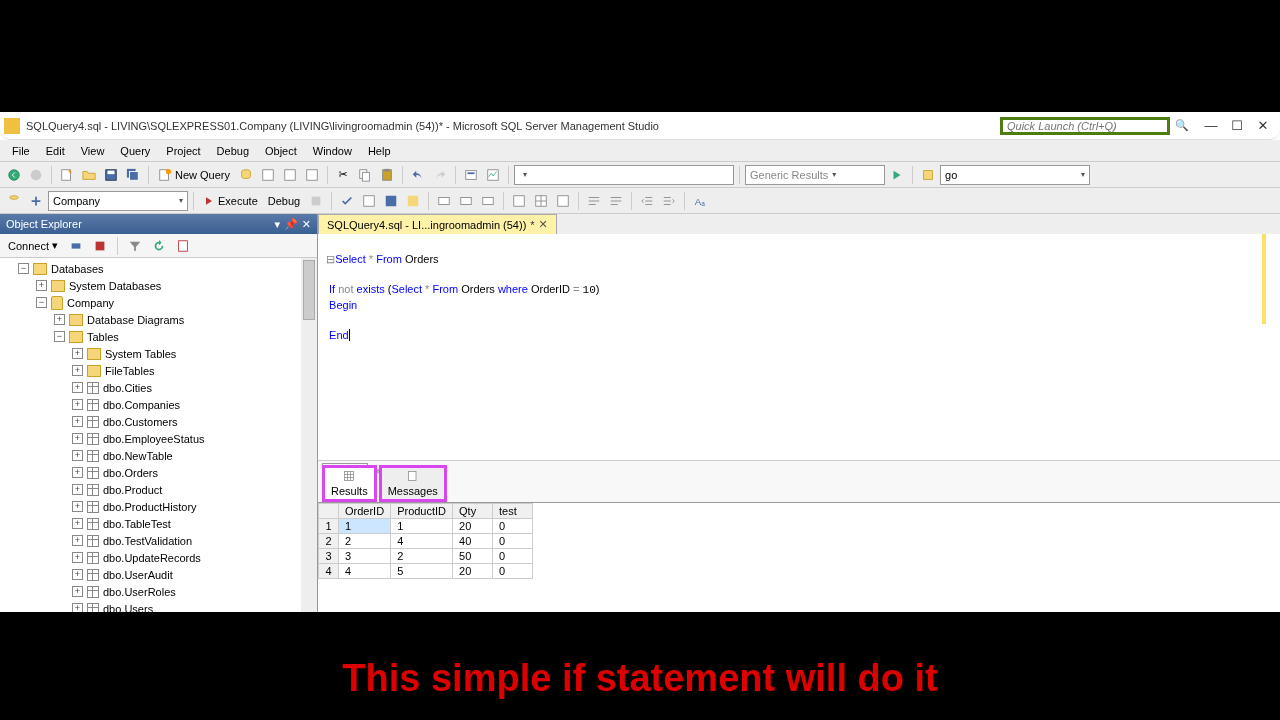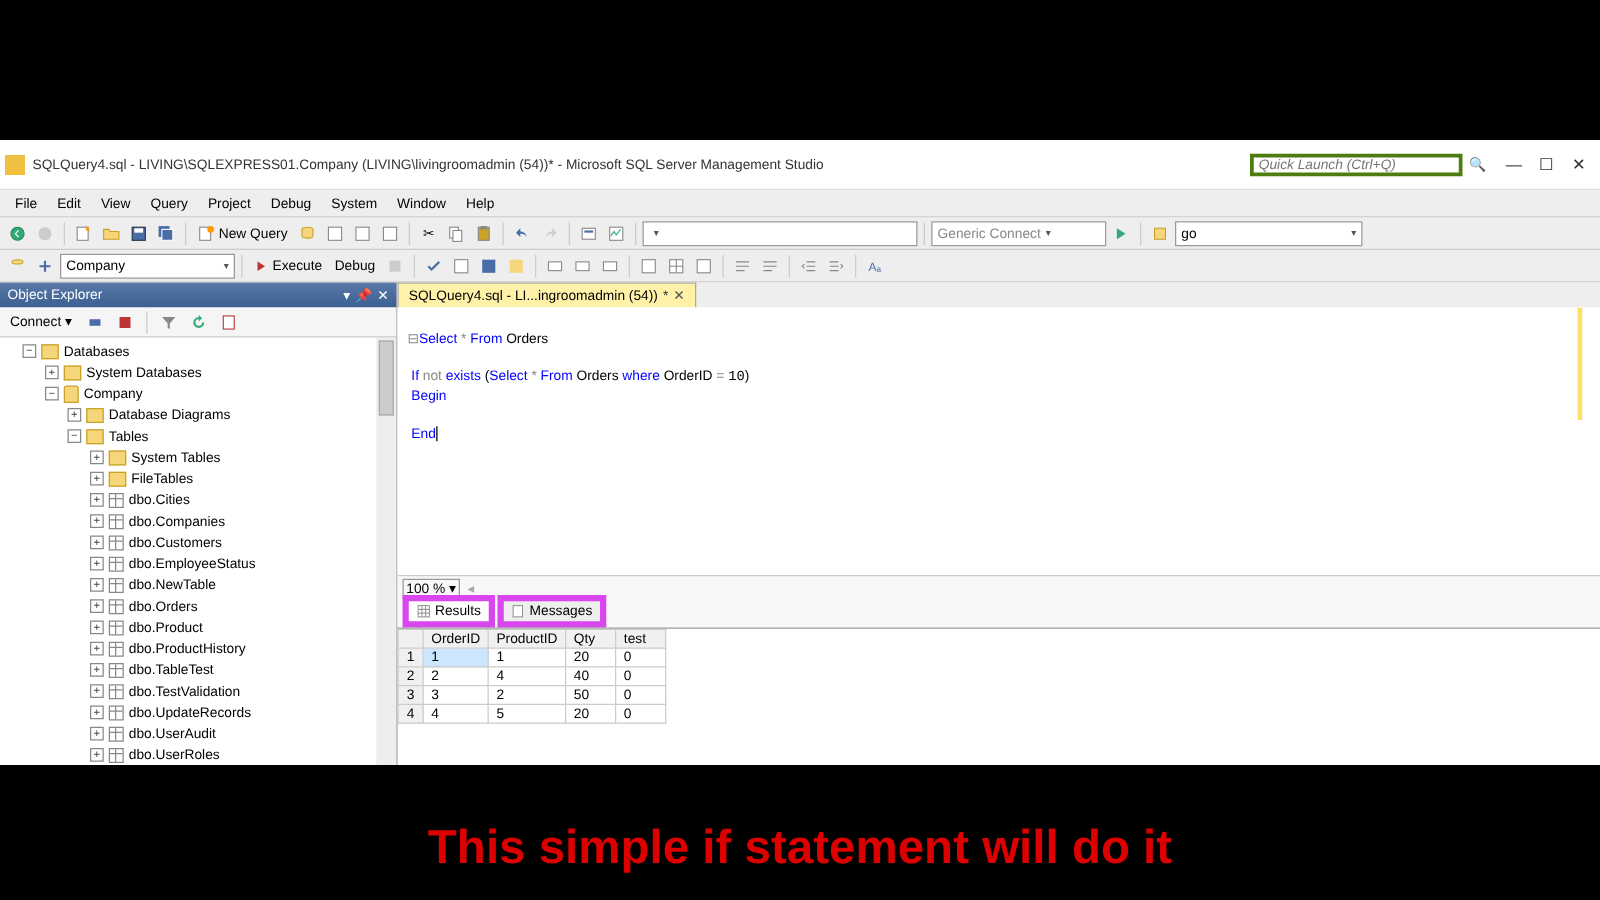--- a/index.html
+++ b/index.html
@@ -1,18 +1,18 @@
 <!DOCTYPE html>
 <html><head>
 <meta charset="utf-8">
 <style>
 * { margin: 0; padding: 0; box-sizing: border-box; font-family: "Segoe UI", Tahoma, sans-serif; font-size: 11px; }
 body { background: #000; width: 1280px; height: 720px; overflow: hidden; position: relative; }
 .app { position: absolute; top: 112px; left: 0; width: 1280px; height: 500px; background: #fff; display: flex; flex-direction: column; }
-.titlebar { height: 40px; background: #fff; display: flex; align-items: center; padding: 0 4px; border-bottom: 1px solid #ddd; }
+.titlebar { height: 28px; background: #fff; display: flex; align-items: center; padding: 0 4px; border-bottom: 1px solid #ddd; border-radius: 10px; }
 .titlebar-icon { width: 16px; height: 16px; background: #f0c040; margin-right: 6px; }
 .titlebar-text { flex: 1; color: #333; }
 .quick-launch { width: 170px; height: 18px; border: 3px solid #4d7c0f; padding: 0 4px; color: #888; font-style: italic; margin-right: 4px; }
 .search-icon { width: 16px; height: 16px; display: inline-flex; align-items: center; justify-content: center; color: #555; margin-right: 8px; }
 .win-btn { width: 26px; height: 20px; display: inline-flex; align-items: center; justify-content: center; color: #333; font-size: 13px; }
 .menubar { height: 22px; display: flex; align-items: center; padding: 0 4px; background: #eee; border-bottom: 1px solid #ccc; }
 .menu-item { padding: 2px 8px; }
 .toolbar { height: 26px; display: flex; align-items: center; padding: 0 4px; background: #eee; border-bottom: 1px solid #ccc; gap: 2px; }
 .tbtn { width: 20px; height: 20px; display: inline-flex; align-items: center; justify-content: center; border: 1px solid transparent; }
 .tbtn svg { width: 14px; height: 14px; }
@@ -43,21 +43,21 @@
 .code { flex: 1; background: #fff; position: relative; padding: 18px 8px; font-family: Consolas, monospace; font-size: 12px; line-height: 15px; min-height: 0; overflow: hidden; }
 .code .ind-bar { position: absolute; right: 0; top: 0; bottom: 0; width: 14px; background: #fff; }
 .code .marker-yellow { position: absolute; right: 14px; top: 0; width: 4px; height: 90px; background: #ffe066; }
 .code .marker-red { position: absolute; right: 0; top: 74px; width: 10px; height: 6px; background: #d33; }
 .kw { color: #0000ff; }
 .op { color: #888; }
 .num { color: #000; font-family: Liberation Mono, monospace; }
 .zoom-row { height: 20px; display: flex; align-items: center; border-top: 1px solid #ccc; padding: 0 4px; background: #f8f8f8; }
 .zoom-combo { height: 16px; border: 1px solid #999; padding: 0 2px; }
 .results-tabs { height: 22px; display: flex; align-items: flex-end; padding: 0 4px; background: #f8f8f8; gap: 2px; }
-.rtab { padding: 2px 6px; border: 5px solid #d946ef; background: #fff; display: flex; align-items: center; gap: 3px; }
+.rtab { padding: 2px 6px; border: 3px solid #d946ef; background: #fff; display: flex; align-items: center; gap: 3px; flex-direction: column; }
 .rtab.inactive { background: #eee; }
 .grid { flex: 0 0 110px; overflow: auto; border-top: 1px solid #999; }
 table.results { border-collapse: collapse; font-size: 11px; }
 table.results th, table.results td { border: 1px solid #ccc; padding: 1px 6px; text-align: left; min-width: 40px; }
 table.results th { background: #f0f0f0; font-weight: normal; }
 table.results .rownum { background: #f0f0f0; text-align: center; min-width: 20px; }
 table.results .sel { background: #cde6ff; border: 1px dotted #333; }
 .caption { position: absolute; bottom: 20px; left: 0; right: 0; text-align: center; color: #d00; font-size: 38px; font-weight: bold; font-family: Arial, sans-serif; }
 </style>
 </head>
@@ -74,21 +74,21 @@
     <span class="win-btn">✕</span>
   </div>
 
   <div class="menubar">
     <span class="menu-item">File</span>
     <span class="menu-item">Edit</span>
     <span class="menu-item">View</span>
     <span class="menu-item">Query</span>
     <span class="menu-item">Project</span>
     <span class="menu-item">Debug</span>
-    <span class="menu-item">System</span>
+    <span class="menu-item">Object</span>
     <span class="menu-item">Window</span>
     <span class="menu-item">Help</span>
   </div>
 
   <div class="toolbar">
     <span class="tbtn">
         <svg viewBox="0 0 16 16">
           <circle cx="8" cy="8" r="6" fill="#3a7" stroke="#285"></circle>
           <path d="M9 5l-3 3 3 3" stroke="#fff" fill="none"></path>
         </svg>
@@ -188,21 +188,21 @@
           <rect x="2" y="2" width="12" height="12" fill="#fff" stroke="#888"></rect>
           <path d="M3 10l3-4 2 3 4-5" stroke="#3a7" fill="none"></path>
         </svg>
       </span>
     <div class="sep"></div>
     <div class="combo" style="width:220px;">
         <span class="dropdown-arrow">▾</span>
       </div>
     <div class="sep"></div>
     <div class="combo" style="width:140px;color:#888;">
-        <span>Generic Connect</span>
+        <span>Generic Results</span>
         <span class="dropdown-arrow">▾</span>
       </div>
     <span class="tbtn">
         <svg viewBox="0 0 16 16">
           <path d="M4 3l8 5-8 5z" fill="#3a7"></path>
         </svg>
       </span>
     <div class="sep"></div>
     <span class="tbtn">
         <svg viewBox="0 0 16 16">

